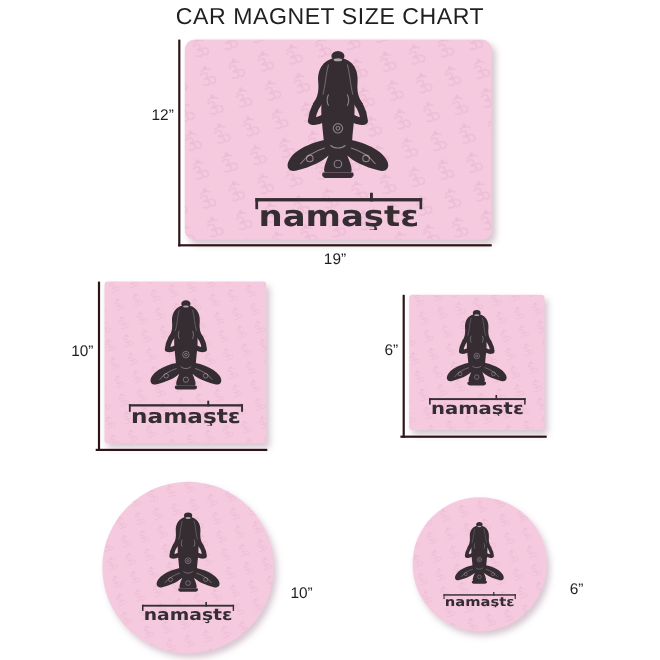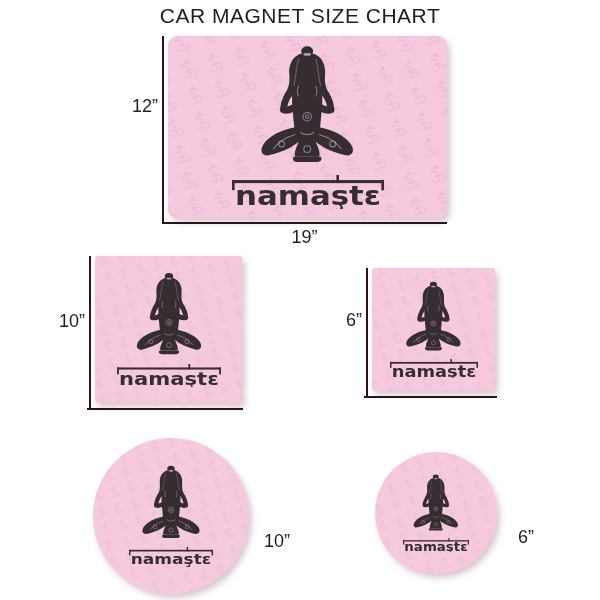--- a/index.html
+++ b/index.html
@@ -34,21 +34,21 @@
   .m-c10  .figure{height:80px;}  .m-c10  .wordmark{width:84px;}
   .m-c6   .figure{height:62px;}  .m-c6   .wordmark{width:66px;}
   
   .dim{position:absolute;background:#2e1418;}
   .dv-rect{left:162px;top:36px;width:2px;height:188px;}
   .dh-rect{left:162px;top:222px;width:285px;height:2px;}
   .dv-sq10{left:89px;top:256px;width:2px;height:154px;}
   .dh-sq10{left:87px;top:408px;width:156px;height:2px;}
   .dv-sq6{left:366px;top:268px;width:2px;height:130px;}
   .dh-sq6{left:364px;top:396px;width:133px;height:2px;}
-  .dim-label{position:absolute;font-size:18px;color:#1f1f1f;}
+  .dim-label{position:absolute;font-size:14px;color:#1f1f1f;}
   .l-12{left:108px;top:96px;width:50px;text-align:right;}
   .l-18{left:162px;top:227px;width:285px;text-align:center;}
   .l-sq10{left:45px;top:311px;width:40px;text-align:right;}
   .l-sq6{left:326px;top:310px;width:36px;text-align:right;}
   .l-c10{left:264px;top:531px;}
   .l-c6{left:518px;top:527px;}
   .defs-sprite{position:absolute;width:0;height:0;}
 </style>
 </head>
 <body>

